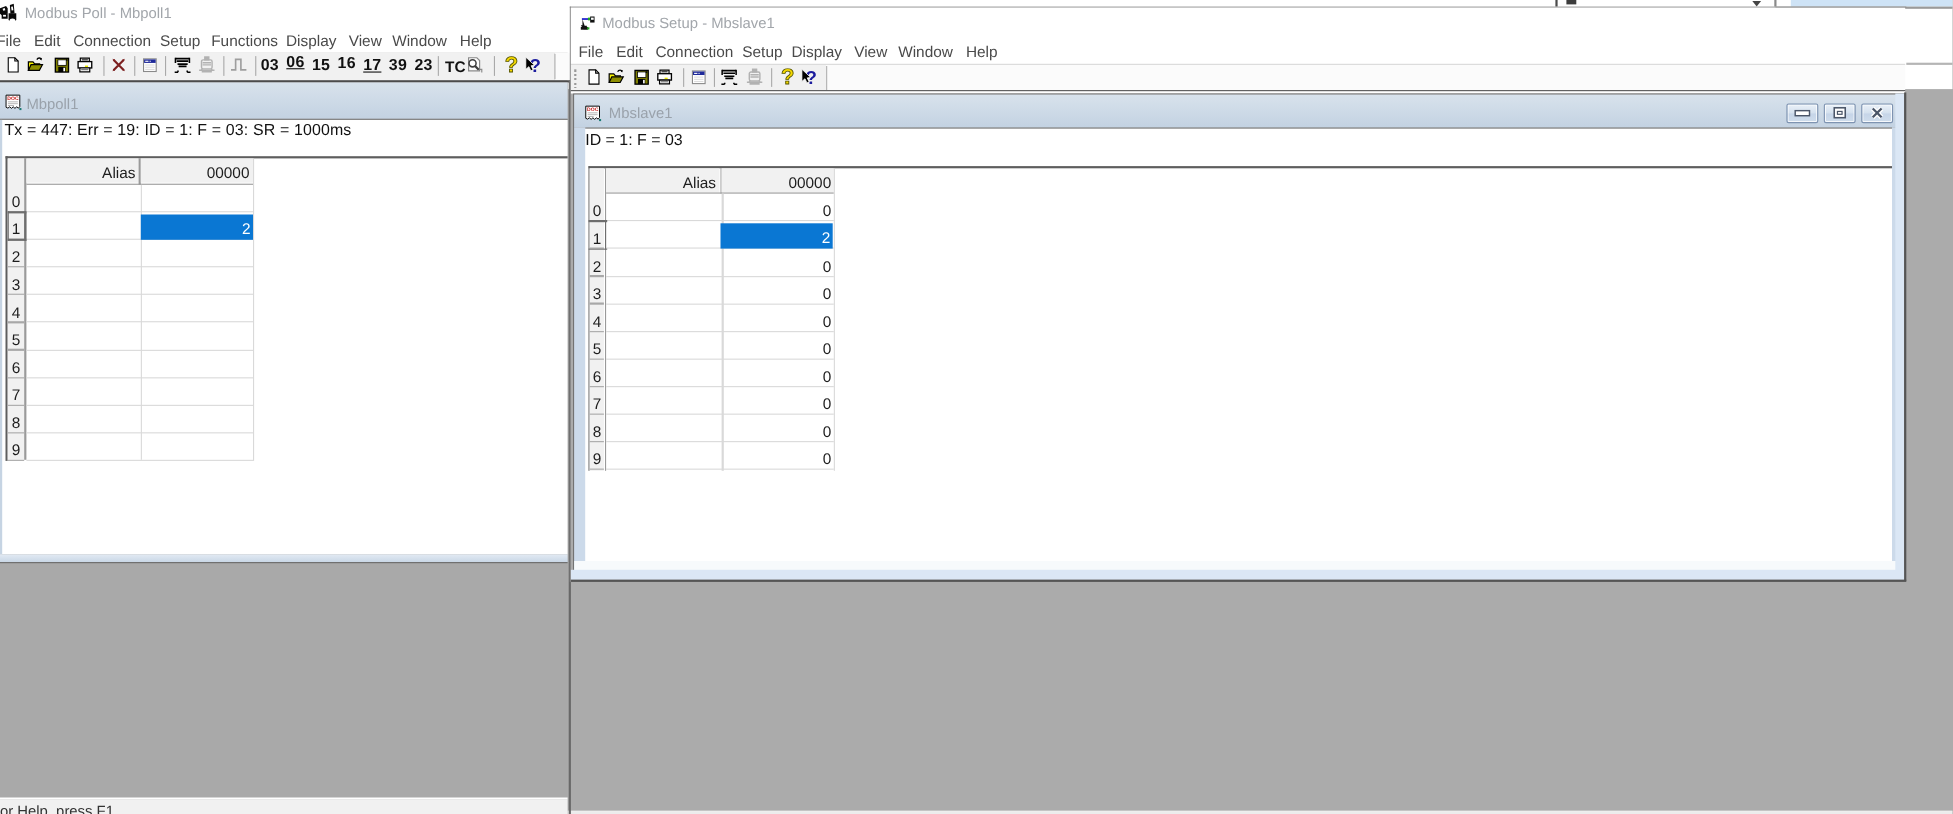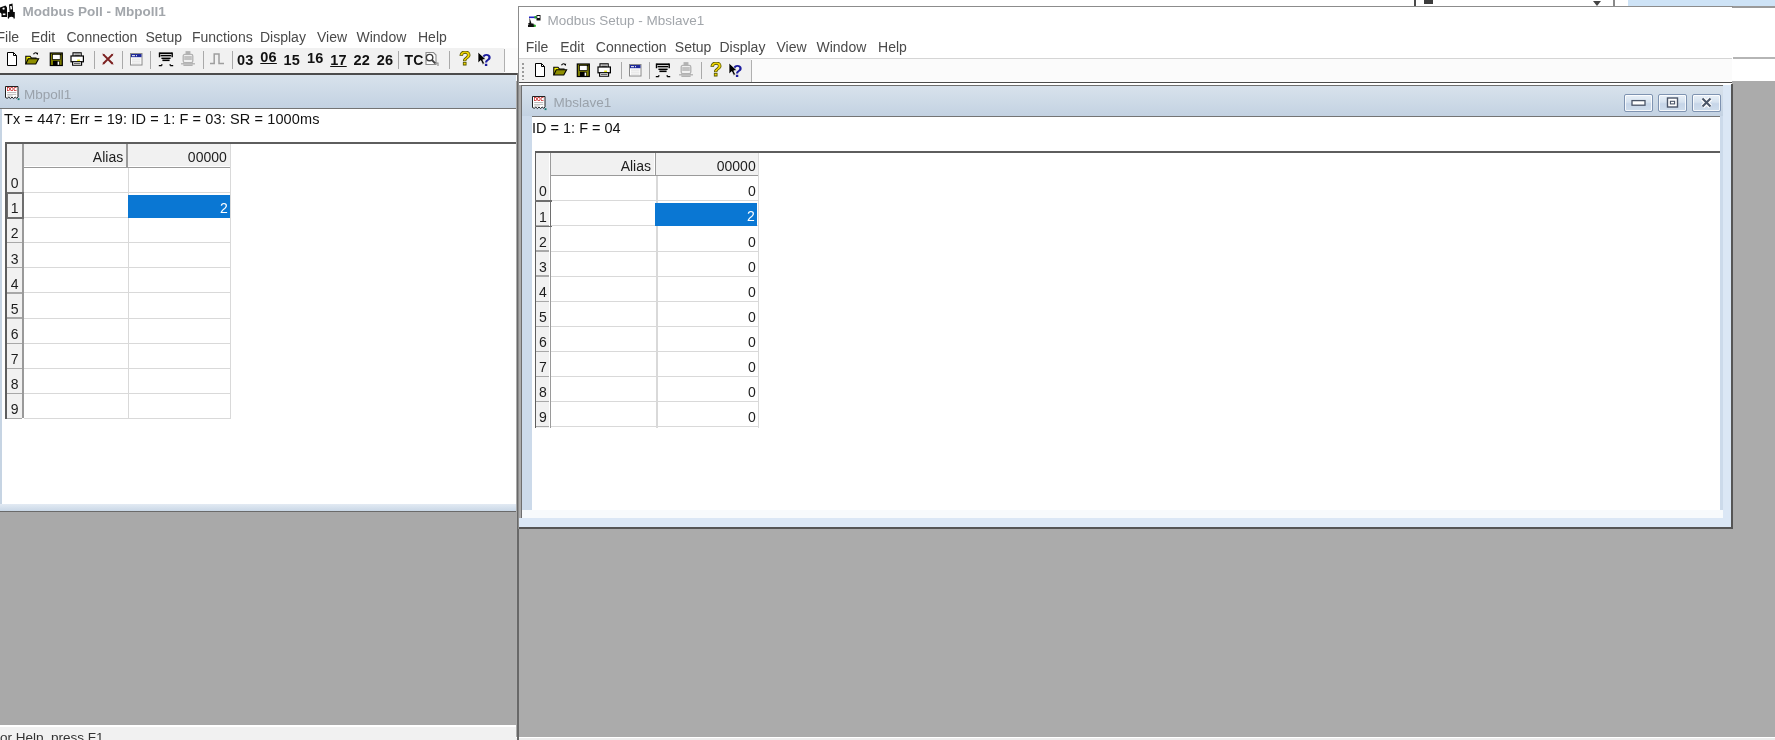--- a/index.html
+++ b/index.html
@@ -38,21 +38,21 @@
   <svg class="abs" style="left:0px;top:2px;" width="17" height="18" viewBox="0 0 17 18">
     <path d="M0 5.5 L5.5 3.5 L7 5.5 L7 10 L2 12 L0 10.5 Z" fill="#0a0a0a"></path>
     <rect x="2.6" y="5.6" width="2" height="2" fill="#fff" transform="rotate(-15 3.6 6.6)"></rect>
     <path d="M1.5 10 L7 10 L7 15 L1.5 15 Z" fill="#0a0a0a"></path>
     <rect x="2.8" y="11.5" width="2.6" height="1.6" fill="#fff"></rect>
     <path d="M9 2.5 L12.5 1.5 L13.2 10 L9.5 10.5 Z" fill="#0a0a0a"></path>
     <rect x="10.3" y="4" width="1.6" height="3.5" fill="#fff" transform="rotate(-8 11 5.7)"></rect>
     <path d="M7.8 10 L14.8 10 L14.8 16.2 Q11.3 19.2 7.8 16.2 Z" fill="#0a0a0a"></path>
     <ellipse cx="11.3" cy="16.8" rx="2.6" ry="2" fill="#fff"></ellipse>
   </svg>
-  <div class="abs titletext txt" style="left:22.5px;top:3.5px;font-weight:bold;">Modbus Poll - Mbpoll1</div>
+  <div class="abs titletext txt" style="left:22.5px;top:3.5px;">Modbus Poll - Mbpoll1</div>
 
   <div class="abs menu txt" style="left:-3.5px;top:29.4px;">File</div>
   <div class="abs menu txt" style="left:30.9px;top:29.4px;">Edit</div>
   <div class="abs menu txt" style="left:66.5px;top:29.4px;">Connection</div>
   <div class="abs menu txt" style="left:145.5px;top:29.4px;">Setup</div>
   <div class="abs menu txt" style="left:192px;top:29.4px;">Functions</div>
   <div class="abs menu txt" style="left:260px;top:29.4px;">Display</div>
   <div class="abs menu txt" style="left:317px;top:29.4px;">View</div>
   <div class="abs menu txt" style="left:356.5px;top:29.4px;">Window</div>
   <div class="abs menu txt" style="left:418px;top:29.4px;">Help</div>
@@ -127,22 +127,22 @@
 <div class="abs sep" style="left:150px;top:51px;height:18px;"></div>
 <div class="abs sep" style="left:203px;top:51px;height:18px;"></div>
 <div class="abs sep" style="left:231.5px;top:51px;height:18px;"></div>
 <div class="abs sep" style="left:398px;top:51px;height:18px;"></div>
 <div class="abs sep" style="left:448.5px;top:51px;height:18px;"></div>
 <div class="abs tbnum txt" style="left:237.0px;top:52.6px;line-height:15px;">03</div>
 <div class="abs tbnum txt" style="left:260.3px;top:50px;line-height:15px;text-decoration:underline;">06</div>
 <div class="abs tbnum txt" style="left:283.6px;top:52.6px;line-height:15px;">15</div>
 <div class="abs tbnum txt" style="left:306.9px;top:51px;line-height:15px;text-align:center;">16</div>
 <div class="abs tbnum txt" style="left:330.2px;top:52.6px;line-height:15px;text-decoration:underline;">17</div>
-<div class="abs tbnum txt" style="left:353.5px;top:52.6px;line-height:15px;">22</div>
-<div class="abs tbnum txt" style="left:376.8px;top:52.6px;line-height:15px;">26</div>
+<div class="abs tbnum txt" style="left:353.5px;top:52.6px;line-height:15px;">39</div>
+<div class="abs tbnum txt" style="left:376.8px;top:52.6px;line-height:15px;">23</div>
 <div class="abs txt" style="left:404.5px;top:52.6px;line-height:15px;font-weight:bold;font-size:14px;color:#111;letter-spacing:0.2px;">TC</div>
 <svg class="abs" style="left:422.5px;top:51px;" width="16" height="16" viewBox="0 0 16 16">
           <path d="M3 1.5 H10.5 L13 4 V13.5 H3 Z" fill="#fcfcfc" stroke="#8a8a8a" stroke-width="1.1"></path>
           <path d="M12 12 H15 V15" fill="none" stroke="#8a8a8a" stroke-width="1.1"></path>
           <circle cx="6.6" cy="6.6" r="3.2" fill="#fff" stroke="#3f3f3f" stroke-width="1.4"></circle>
           <path d="M8.9 8.9 L12.2 12.4" stroke="#3f3f3f" stroke-width="2"></path>
         </svg>
 <svg class="abs" style="left:456.5px;top:51px;" width="16" height="16" viewBox="0 0 16 16">
           <text x="8" y="14" text-anchor="middle" font-family="Liberation Sans" font-size="20" font-weight="bold" fill="#f5d800" stroke="#555500" stroke-width="0.8">?</text>
         </svg>
@@ -374,21 +374,21 @@
             </svg></div>
           <div class="abs" style="left:1171.5px;top:9.5px;width:29px;height:17.5px;border:1px solid #7e93b1;border-radius:2px;background:linear-gradient(#e9f0f8,#d6e2ef 45%,#c6d5e8 55%,#cfddec);box-sizing:border-box;box-shadow:inset 0 0 0 1px rgba(255,255,255,0.8);"><svg width="27" height="15.5" viewBox="0 0 27 15.5">
               <path d="M9.5 3.6 L17.5 11.6 M17.5 3.6 L9.5 11.6" stroke="#fff" stroke-width="4.4" stroke-linecap="butt"></path>
               <path d="M9.5 3.6 L17.5 11.6 M17.5 3.6 L9.5 11.6" stroke="#4a5568" stroke-width="2.1"></path>
             </svg></div>
         </div>
 
     <div class="abs" style="left:11px;top:31px;width:1188.5px;height:1.4px;background:#747474;"></div>
 
     <div class="abs" style="left:11.5px;top:32.4px;width:1188px;height:393.6px;background:#ffffff;"></div>
-    <div class="abs txt" style="left:11.5px;top:35.3px;font-size:14.5px;color:#111;">ID = 1: F = 04</div>
+    <div class="abs txt" style="left:11.5px;top:35.3px;font-size:14.5px;color:#111;">ID = 1: F = 03</div>
     <div id="rtablegen">
           <div class="abs" style="left:14.0px;top:66.5px;width:1185.5px;height:1.9px;background:#5e5e5e;"></div>
 <div class="abs" style="left:14.0px;top:66.5px;width:1.7px;height:276.9px;background:#5e5e5e;"></div>
 <div class="abs" style="left:15.7px;top:68.4px;width:13.3px;height:275.0px;background:#f1f1f1;"></div>
 <div class="abs" style="left:29.0px;top:68.4px;width:1.6px;height:275.0px;background:#9a9a9a;"></div>
 <div class="abs" style="left:30.6px;top:68.4px;width:103.4px;height:21.8px;background:#f1f1f1;"></div>
 <div class="abs" style="left:134.0px;top:68.4px;width:1.9px;height:23.5px;background:#9a9a9a;"></div>
 <div class="abs" style="left:135.9px;top:68.4px;width:101.6px;height:21.8px;background:#f1f1f1;"></div>
 <div class="abs" style="left:30.6px;top:90.2px;width:206.9px;height:1.7px;background:#9a9a9a;"></div>
 <div class="abs tnum txt" style="left:30.6px;top:73.0px;width:99.9px;text-align:right;">Alias</div>

